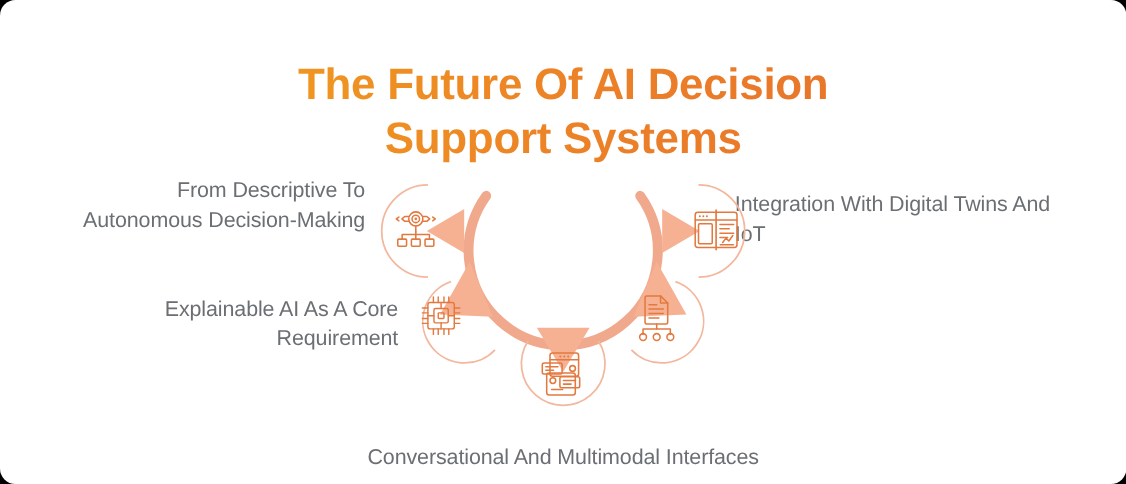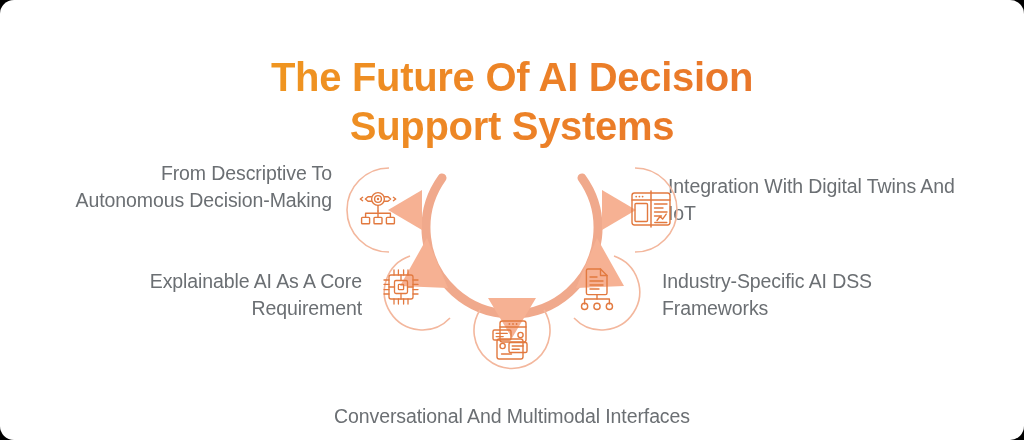--- a/index.html
+++ b/index.html
@@ -70,21 +70,20 @@
 <body>
 
 <div id="canvas">
 
   <h1 id="title">The Future Of AI Decision
 Support Systems</h1>
 
   <div class="label" id="label-mid-left">Explainable AI As A Core Requirement</div>
   <div class="label" id="label-top-left">From Descriptive To Autonomous Decision-Making</div>
   <div class="label" id="label-top-right">Integration With Digital Twins And IoT</div>
-  <div class="label" id="label-mid-right">Industry-Specific AI DSS Frameworks</div>
   <div class="label" id="label-bottom">Conversational And Multimodal Interfaces</div>
 
   <div id="diagram">
     <svg width="364" height="240" viewBox="0 0 364 240" xmlns="http://www.w3.org/2000/svg">
 
       <g>
         <path d="M 112 36 A 86 86 0 1 0 252 36" fill="none" stroke="#F0A98C" stroke-width="9" stroke-linecap="round"></path>
       </g>
 
       <g>

